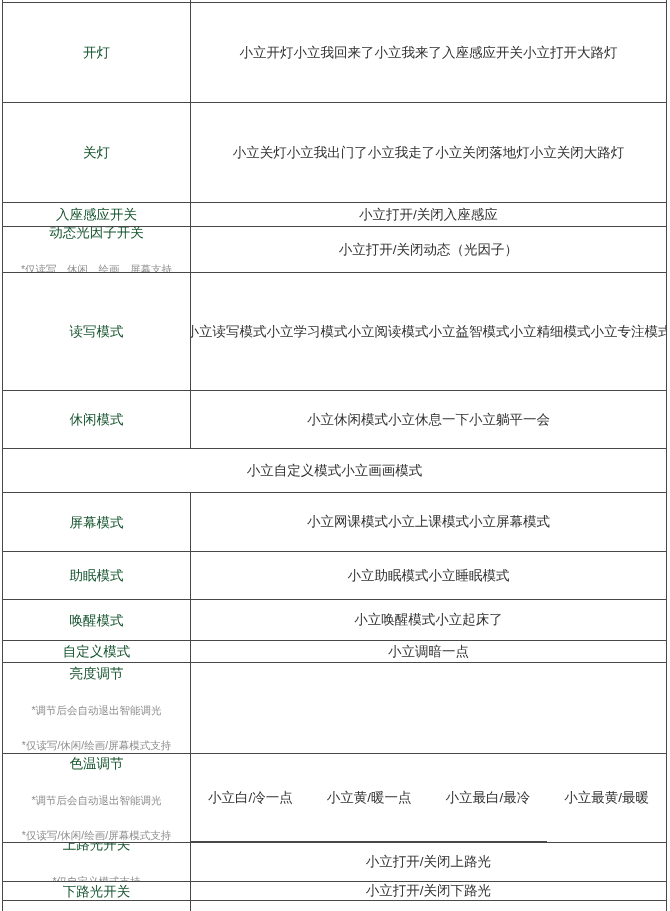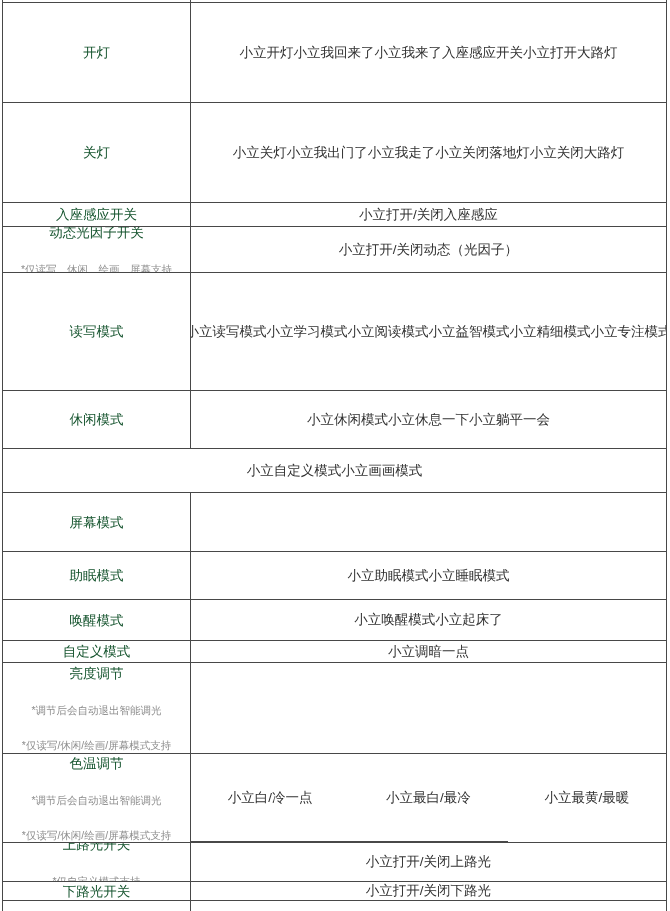--- a/index.html
+++ b/index.html
@@ -169,20 +169,25 @@
       <div class="cell-right">
         <div class="cmd">小立自定义模式</div>
         <div class="cmd">小立画画模式</div>
       </div>
     </div>
 
     <div class="row" style="height:59px">
       <div class="cell-left">
         <div class="label">屏幕模式</div>
       </div>
+      <div class="cell-right">
+        <div class="cmd">小立网课模式</div>
+        <div class="cmd">小立上课模式</div>
+        <div class="cmd">小立屏幕模式</div>
+      </div>
     </div>
 
     <div class="row" style="height:48px">
       <div class="cell-left">
         <div class="label">助眠模式</div>
       </div>
       <div class="cell-right">
         <div class="cmd">小立助眠模式</div>
         <div class="cmd">小立睡眠模式</div>
       </div>
@@ -219,20 +224,23 @@
       <div class="cell-left">
         <div class="label">色温调节</div>
         <div class="note">*调节后会自动退出智能调光</div>
         <div class="note">*仅读写/休闲/绘画/屏幕模式支持</div>
       </div>
       <div class="cell-right divided">
         <div class="subrow">
           <span class="cmd">小立白/冷一点</span>
         </div>
         <div class="subrow">
+          <span class="cmd">小立黄/暖一点</span>
+        </div>
+        <div class="subrow">
           <span class="cmd">小立最白/最冷</span>
         </div>
         <div class="subrow">
           <span class="cmd">小立最黄/最暖</span>
         </div>
       </div>
     </div>
 
     <div class="row" style="height:39px">
       <div class="cell-left">

